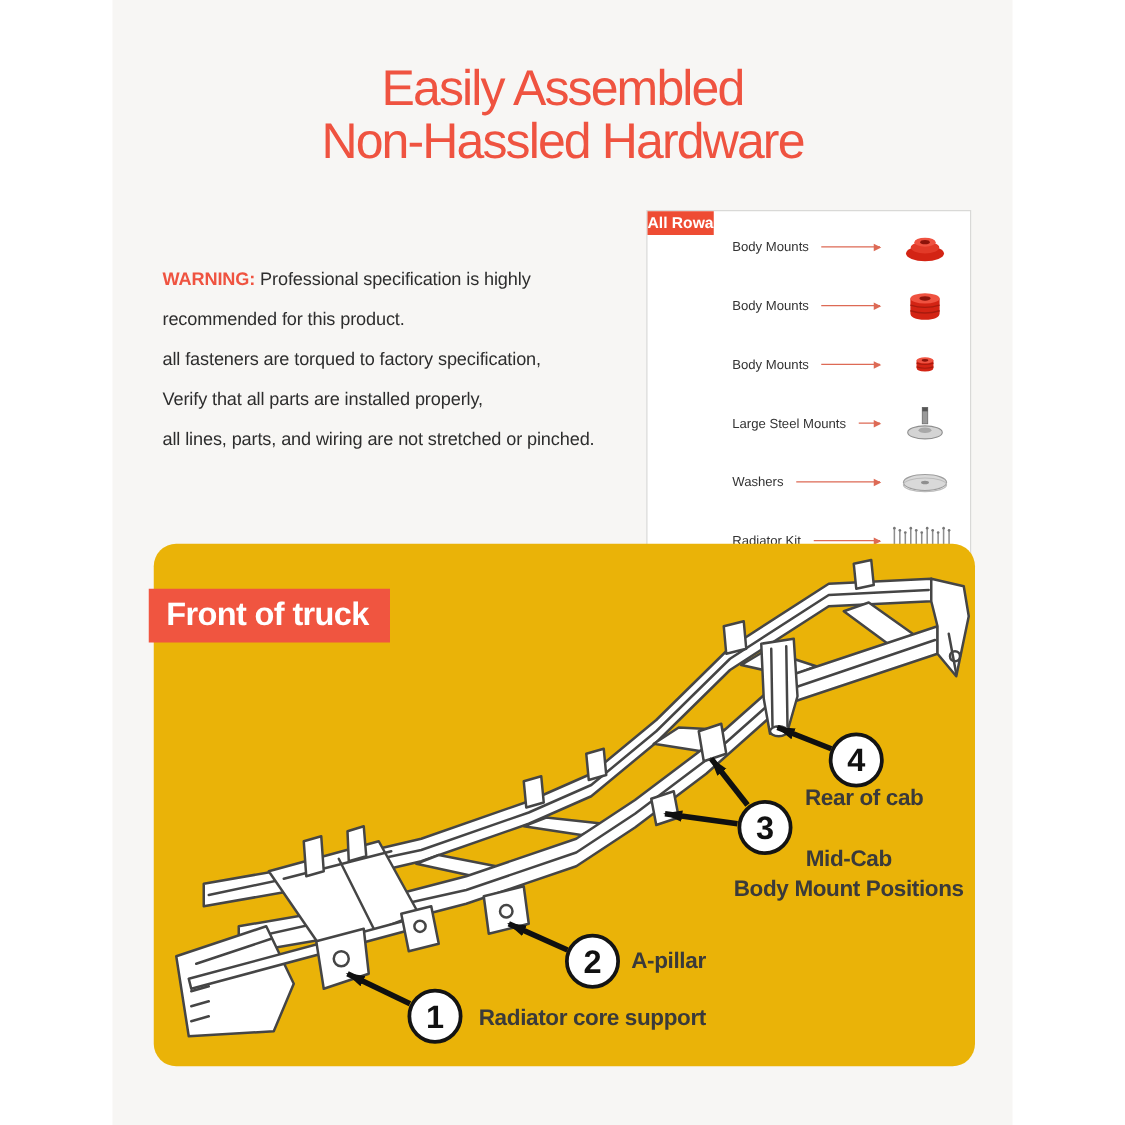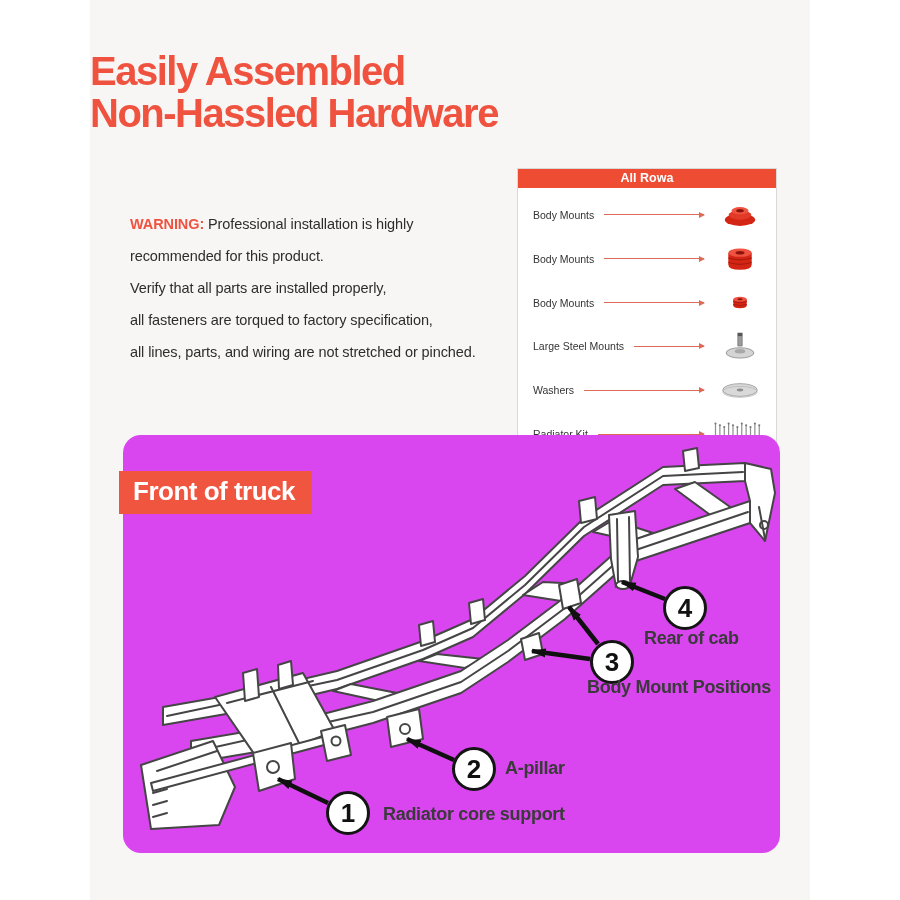--- a/index.html
+++ b/index.html
@@ -9,54 +9,54 @@
     position:relative;overflow:hidden;
   }
   .page{position:absolute;inset:0;width:900px;height:900px;}
   .canvas{
     position:absolute;left:90px;top:0;width:720px;height:900px;
     background:var(--canvas-bg,#f7f6f4);
   }
   
   .title{
     position:absolute;left:90px;top:50px;width:720px;
-    text-align:left;color:var(--accent,#ef5340);
-    font-weight:bold;font-size:40px;line-height:42px;letter-spacing:-1.5px;
+    text-align:center;color:var(--accent,#ef5340);
+    font-weight:normal;font-size:40px;line-height:42px;letter-spacing:-1.5px;
   }
   
   .warning{
     position:absolute;left:130px;top:208px;width:380px;
     font-size:14.5px;line-height:32px;color:#2d2d2d;letter-spacing:-0.1px;
   }
   .warning p{margin:0;}
   .warning .warn-label{color:var(--accent,#ef5340);font-weight:bold;}
   
   .parts-table{
     position:absolute;left:517px;top:168px;width:260px;height:295px;
     background:#ffffff;border:1px solid #d9d9d7;box-sizing:border-box;
-    display:flex;flex-direction:column;
+    display:flex;
   }
   .parts-table .tbl-header{
     height:19px;line-height:19px;background:var(--header-bg,#ee4c33);
     color:#fff;font-size:12.5px;font-weight:bold;text-align:center;
     flex:0 0 auto;
   }
   .tbl-rows{flex:1;display:flex;flex-direction:column;padding:5px 0 6px;}
   .tbl-row{flex:1;display:flex;align-items:center;padding:0 8px 0 15px;}
   .tbl-row .row-label{font-size:10.5px;color:#333;white-space:nowrap;}
   .tbl-row .row-arrow{flex:1;height:1px;background:#dd6a55;margin:0 8px 0 10px;position:relative;}
   .tbl-row .row-arrow::after{
     content:"";position:absolute;right:-1px;top:-2.5px;
     border-left:6px solid #dd6a55;border-top:3px solid transparent;border-bottom:3px solid transparent;
   }
   .tbl-row .row-icon{width:56px;display:flex;justify-content:center;align-items:center;}
   
   .diagram-card{
     position:absolute;left:123px;top:435px;width:657px;height:418px;
-    background:#d946ef;border-radius:18px;
+    background:#eab308;border-radius:18px;
   }
   .front-label{
     position:absolute;left:-4px;top:36px;z-index:5;
     background:var(--label-bg,#f05540);color:#fff;
     font-size:26px;font-weight:bold;letter-spacing:-0.5px;
     padding:5px 17px 7px 14px;
   }
   .truck-svg,.arrows-svg{position:absolute;left:0;top:0;width:657px;height:418px;}
   .arrows-svg{z-index:3;}
   
@@ -85,24 +85,24 @@
 
 <div class="page">
   <div class="canvas"></div>
 
   <div class="title">
     <div>Easily Assembled</div>
     <div>Non-Hassled Hardware</div>
   </div>
 
   <div class="warning">
-    <p><span class="warn-label">WARNING:</span> <span>Professional installation is highly</span></p>
+    <p><span class="warn-label">WARNING:</span> <span>Professional specification is highly</span></p>
     <p>recommended for this product.</p>
+    <p>all fasteners are torqued to factory specification,</p>
     <p>Verify that all parts are installed properly,</p>
-    <p>all fasteners are torqued to factory specification,</p>
     <p>all lines, parts, and wiring are not stretched or pinched.</p>
   </div>
 
   <div class="parts-table">
     <div class="tbl-header">All Rowa</div>
     <div class="tbl-rows">
     <div class="tbl-row">
       <span class="row-label">Body Mounts</span>
       <span class="row-arrow"></span>
       <span class="row-icon">
@@ -282,19 +282,20 @@
     </svg>
 
     <div class="co-circle c1-circle">1</div>
     <div class="co-label c1-label">Radiator core support</div>
 
     <div class="co-circle c2-circle">2</div>
     <div class="co-label c2-label">A-pillar</div>
 
     <div class="co-circle c3-circle">3</div>
     <div class="co-label c3-label two-line">
+      <div>Mid-Cab</div>
       <div>Body Mount Positions</div>
     </div>
 
     <div class="co-circle c4-circle">4</div>
     <div class="co-label c4-label">Rear of cab</div>
   </div>
 </div>
 
 </body></html>

